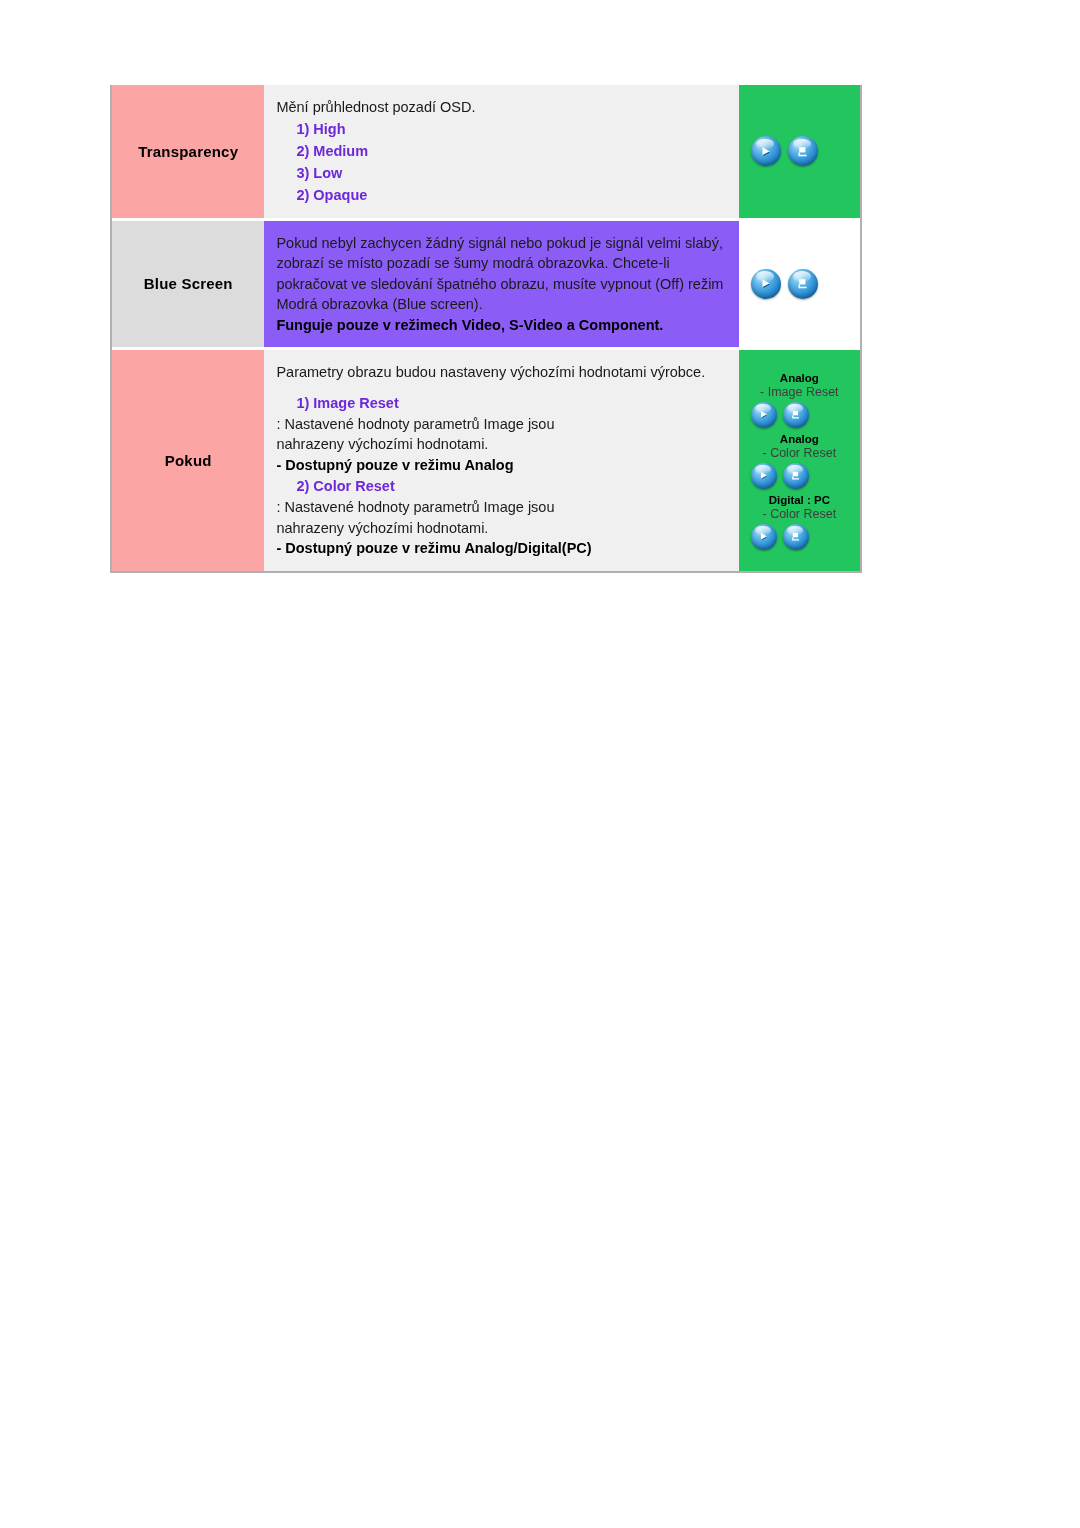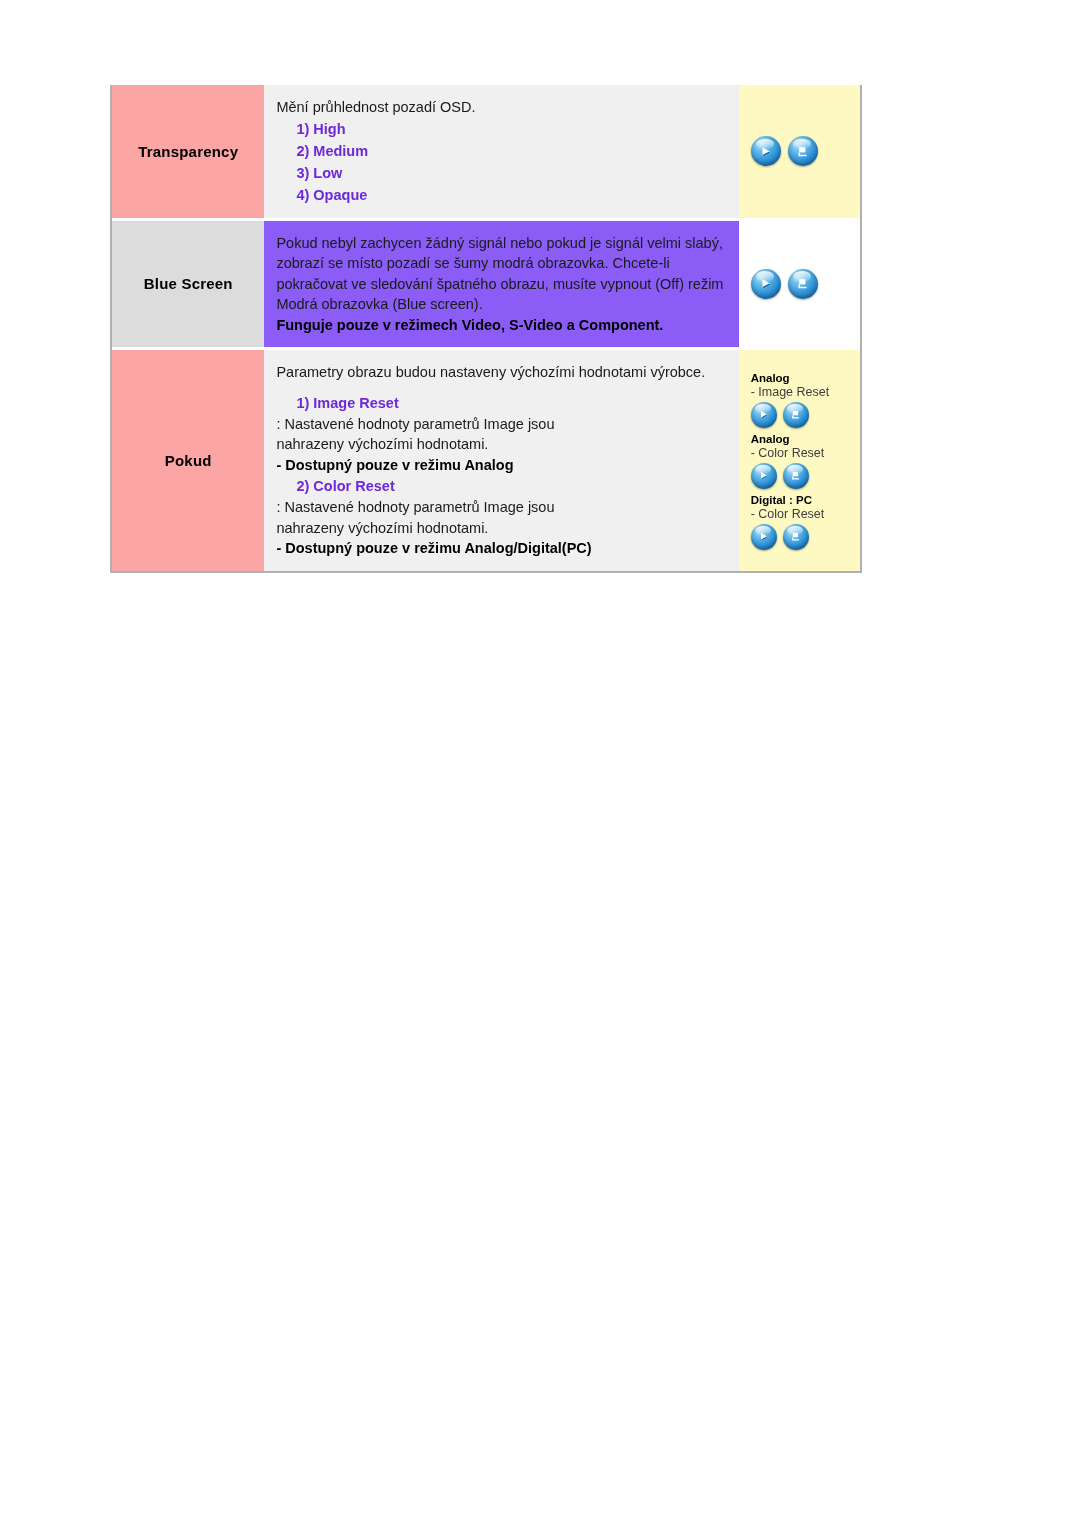--- a/index.html
+++ b/index.html
@@ -41,21 +41,21 @@
   }
 
   
   .col-label { width: 153px; }
   .col-body  { width: 473px; }
   .col-icon  { width: 122px; }
 
   
   .row-shaded .cell-label { background: #fca5a5; }
   .row-shaded .cell-body  { background: #f0f0f0; }
-  .row-shaded .cell-icon  { background: #fef9c3; }
+  .row-shaded .cell-icon  { background: #22c55e; text-align: center; }
 
   .row-plain .cell-label { background: #dcdcdc; }
   .row-plain .cell-body  { background: #8b5cf6; }
   .row-plain .cell-icon  { background: #ffffff; }
 
   .cell-label {
     text-align: center;
     font-weight: bold;
     font-size: 15px;
     color: #000000;
@@ -179,21 +179,21 @@
     <tbody>
 
       <tr class="row-shaded">
         <td class="cell-label">Transparency</td>
 
         <td class="cell-body">
           <p class="desc">Mění průhlednost pozadí OSD.</p>
           <p class="desc-ind">1) High</p>
           <p class="desc-ind">2) Medium</p>
           <p class="desc-ind">3) Low</p>
-          <p class="desc-ind">4) Opaque</p>
+          <p class="desc-ind">2) Opaque</p>
         </td>
 
         <td class="cell-icon">
           <div class="btn-pair">
             <span class="osd-btn">
               <span class="glyph">
                 <svg width="13" height="13" viewBox="0 0 13 13">
                   <polygon points="3.5,2.2 10.6,6.5 3.5,10.8" fill="#ffffff"></polygon>
                   <path d="M4 10.4 L10.2 7.2" stroke="#0d4e8a" stroke-width="1.1" fill="none"></path>
                 </svg>

